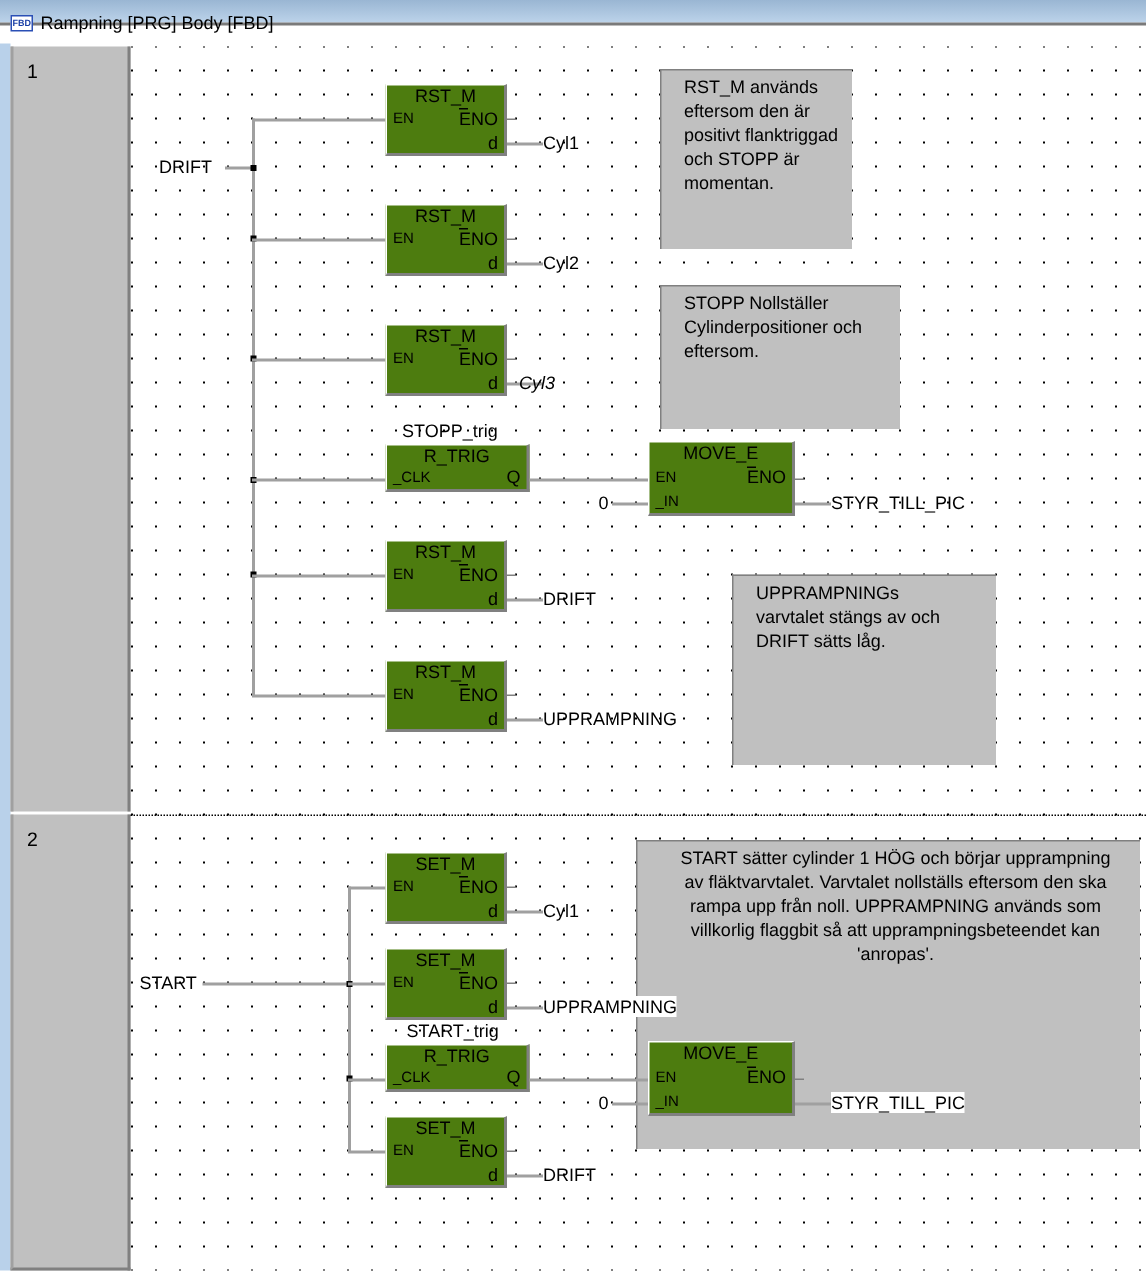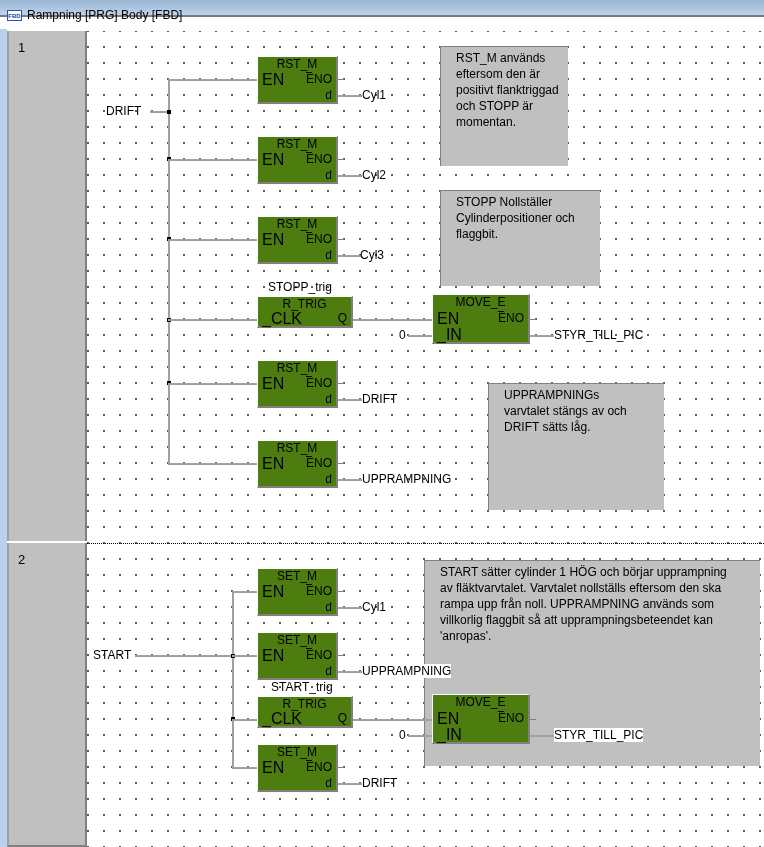--- a/index.html
+++ b/index.html
@@ -14,21 +14,21 @@
   .gutter { position:absolute; left:7px; width:80px; background:#c0c0c0; box-sizing:border-box;
             border-left:2px solid #a0a0a0; border-right:2px solid #808080; }
   .gutter .num { position:absolute; left:9px; top:9px; font-size:13px; }
   #canvas { position:absolute; left:87px; top:31px; width:677px; height:816px;
             background-image:radial-gradient(circle, #000 0.6px, transparent 0.9px);
             background-size:16px 16px; background-position:9px 8px; }
   .sep { position:absolute; left:87px; width:677px; height:0; border-top:1px dotted #000; }
   .fb { position:absolute; background:#4d7c0f; box-sizing:border-box;
         border-top:1px solid #fff; border-left:1px solid #fff; border-right:2px solid #808080; border-bottom:2px solid #808080; }
   .fb .name { position:absolute; left:0; right:0; top:1px; text-align:center; font-size:12px; line-height:13px; }
-  .fb .pl { position:absolute; left:4px; font-size:16px; line-height:13px; }
+  .fb .pl { position:absolute; left:4px; font-size:10px; line-height:13px; }
   .fb .pr { position:absolute; right:4px; font-size:12px; line-height:13px; }
   .neg { position:relative; }
   .neg::before { content:""; position:absolute; left:0; top:-1px; width:6px; border-top:1px solid #000; }
   .wire-h { position:absolute; height:0; border-top:2px solid #a0a0a0; }
   .wire-v { position:absolute; width:0; border-left:2px solid #a0a0a0; }
   .junc { position:absolute; width:4px; height:4px; background:#000; }
   .var { position:absolute; font-size:12px; line-height:14px; background:transparent; }
   .var.w { background:#fff; }
   .cmt { position:absolute; background:#c0c0c0; box-sizing:border-box;
          border-top:1px solid #808080; border-left:1px solid #808080; }
@@ -57,21 +57,21 @@
 <div class="cmt" style="left:440px;top:46px;width:128px;height:120px;">
   <div class="txt">RST_M används
 eftersom den är
 positivt flanktriggad
 och STOPP är
 momentan.</div>
 </div>
 <div class="cmt" style="left:440px;top:190px;width:160px;height:96px;">
   <div class="txt">STOPP Nollställer
 Cylinderpositioner och
-flaggbit.</div>
+eftersom.</div>
 </div>
 <div class="cmt" style="left:488px;top:383px;width:176px;height:127px;">
   <div class="txt">UPPRAMPNINGs
 varvtalet stängs av och
 DRIFT sätts låg.</div>
 </div>
 
 <span class="var" style="left:106px;top:104px;">DRIFT</span>
 <div class="wire-h" style="left:150px;top:111px;width:18px;"></div>
 <div class="wire-v" style="left:168px;top:79px;height:385px;"></div>
@@ -109,21 +109,21 @@
 <span class="var" style="left:362px;top:168px;">Cyl2</span>
 
 <div class="fb" style="left:257px;top:216px;width:81px;height:48px;">
   <span class="name">RST_M</span>
   <span class="pl" style="top:16px;">EN</span>
   <span class="pr neg" style="top:16px;">ENO</span>
   <span class="pr" style="top:32px;">d</span>
 </div>
 <div class="stub" style="left:338px;top:239px;"></div>
 <div class="wire-h" style="left:338px;top:255px;width:24px;"></div>
-<span class="var" style="left:360px;top:248px;">Cyl3</span>
+<span class="var" style="left:346px;top:248px;font-style:italic;">Cyl3</span>
 
 <span class="var" style="left:268px;top:280px;">STOPP_trig</span>
 <div class="fb" style="left:257px;top:296px;width:96px;height:32px;">
   <span class="name">R_TRIG</span>
   <span class="pl" style="top:15px;">_CLK</span>
   <span class="pr" style="top:15px;">Q</span>
 </div>
 <div class="wire-h" style="left:353px;top:319px;width:79px;"></div>
 
 <div class="fb" style="left:432px;top:294px;width:98px;height:50px;">
@@ -151,21 +151,21 @@
 <div class="fb" style="left:257px;top:440px;width:81px;height:48px;">
   <span class="name">RST_M</span>
   <span class="pl" style="top:16px;">EN</span>
   <span class="pr neg" style="top:16px;">ENO</span>
   <span class="pr" style="top:32px;">d</span>
 </div>
 <div class="stub" style="left:338px;top:463px;"></div>
 <div class="wire-h" style="left:338px;top:479px;width:24px;"></div>
 <span class="var" style="left:362px;top:472px;">UPPRAMPNING</span>
 
-<div class="cmt" style="left:424px;top:560px;width:336px;height:206px;">
+<div class="cmt" style="left:424px;top:560px;width:336px;height:206px;text-align:center;">
   <div class="txt">START sätter cylinder 1 HÖG och börjar upprampning
 av fläktvarvtalet. Varvtalet nollställs eftersom den ska
 rampa upp från noll. UPPRAMPNING används som
 villkorlig flaggbit så att upprampningsbeteendet kan
 'anropas'.</div>
 </div>
 
 <span class="var" style="left:93px;top:648px;">START</span>
 <div class="wire-h" style="left:135px;top:655px;width:97px;"></div>
 <div class="wire-v" style="left:232px;top:591px;height:177px;"></div>

